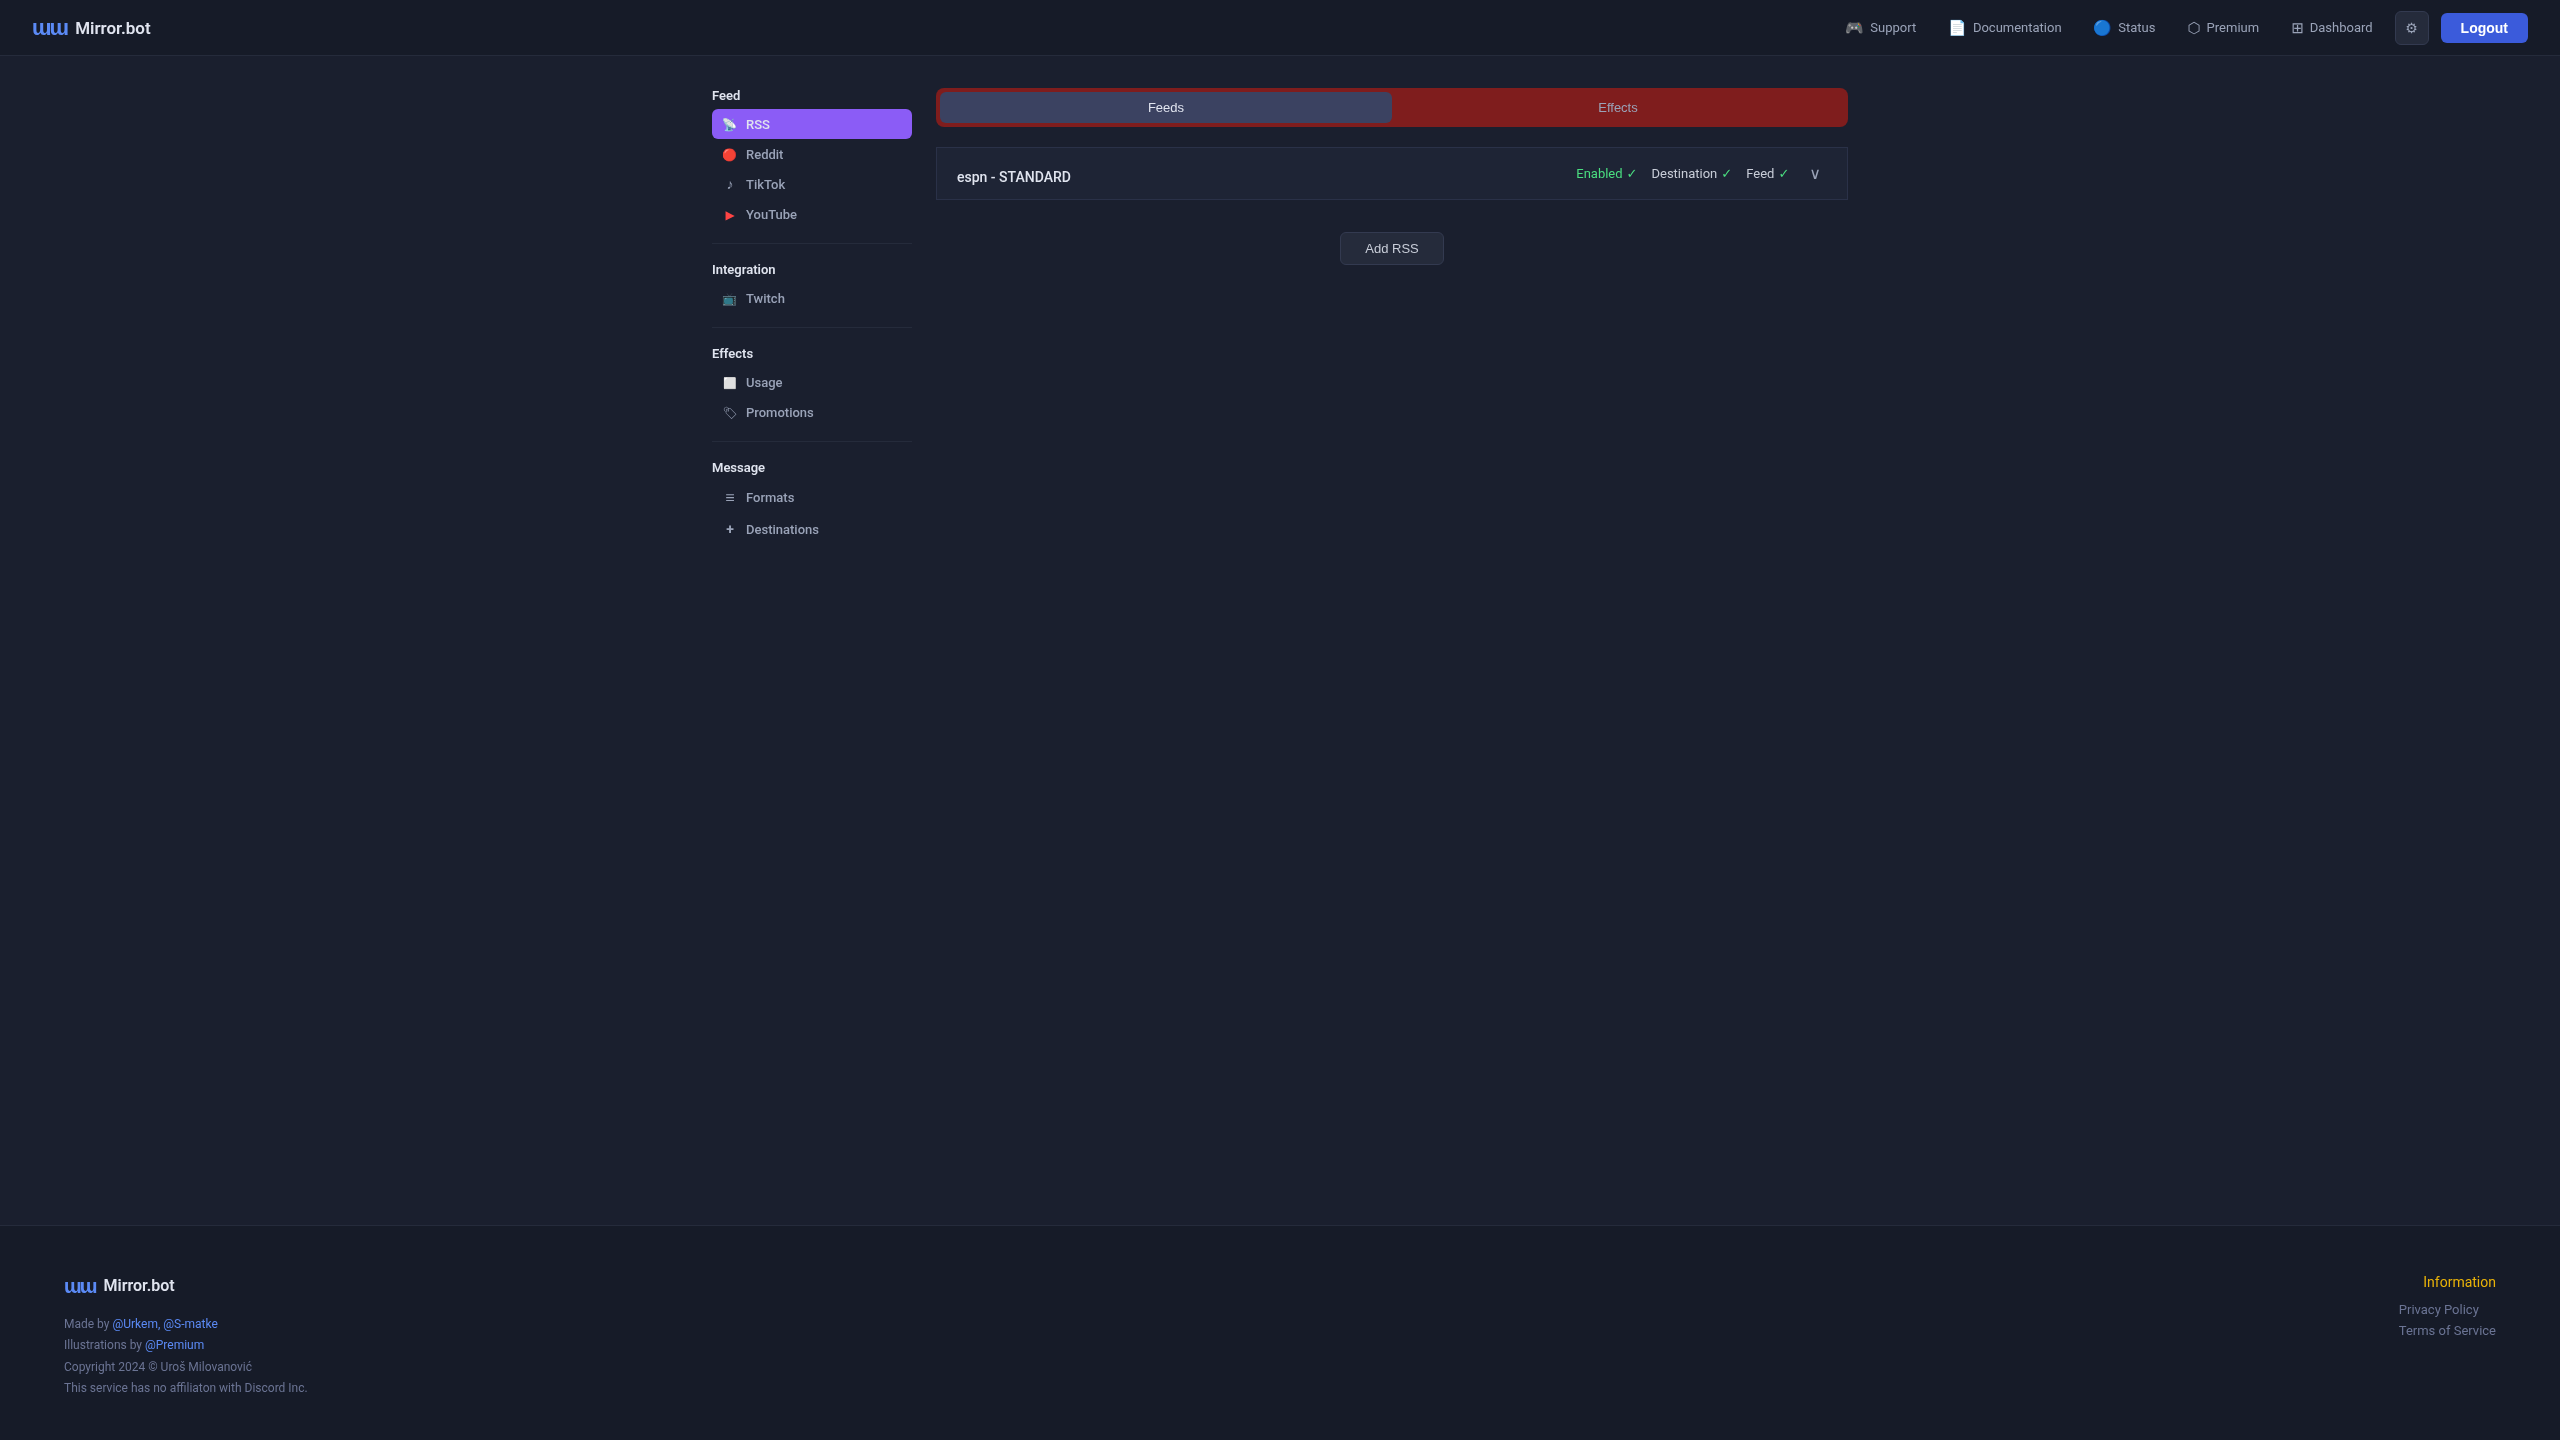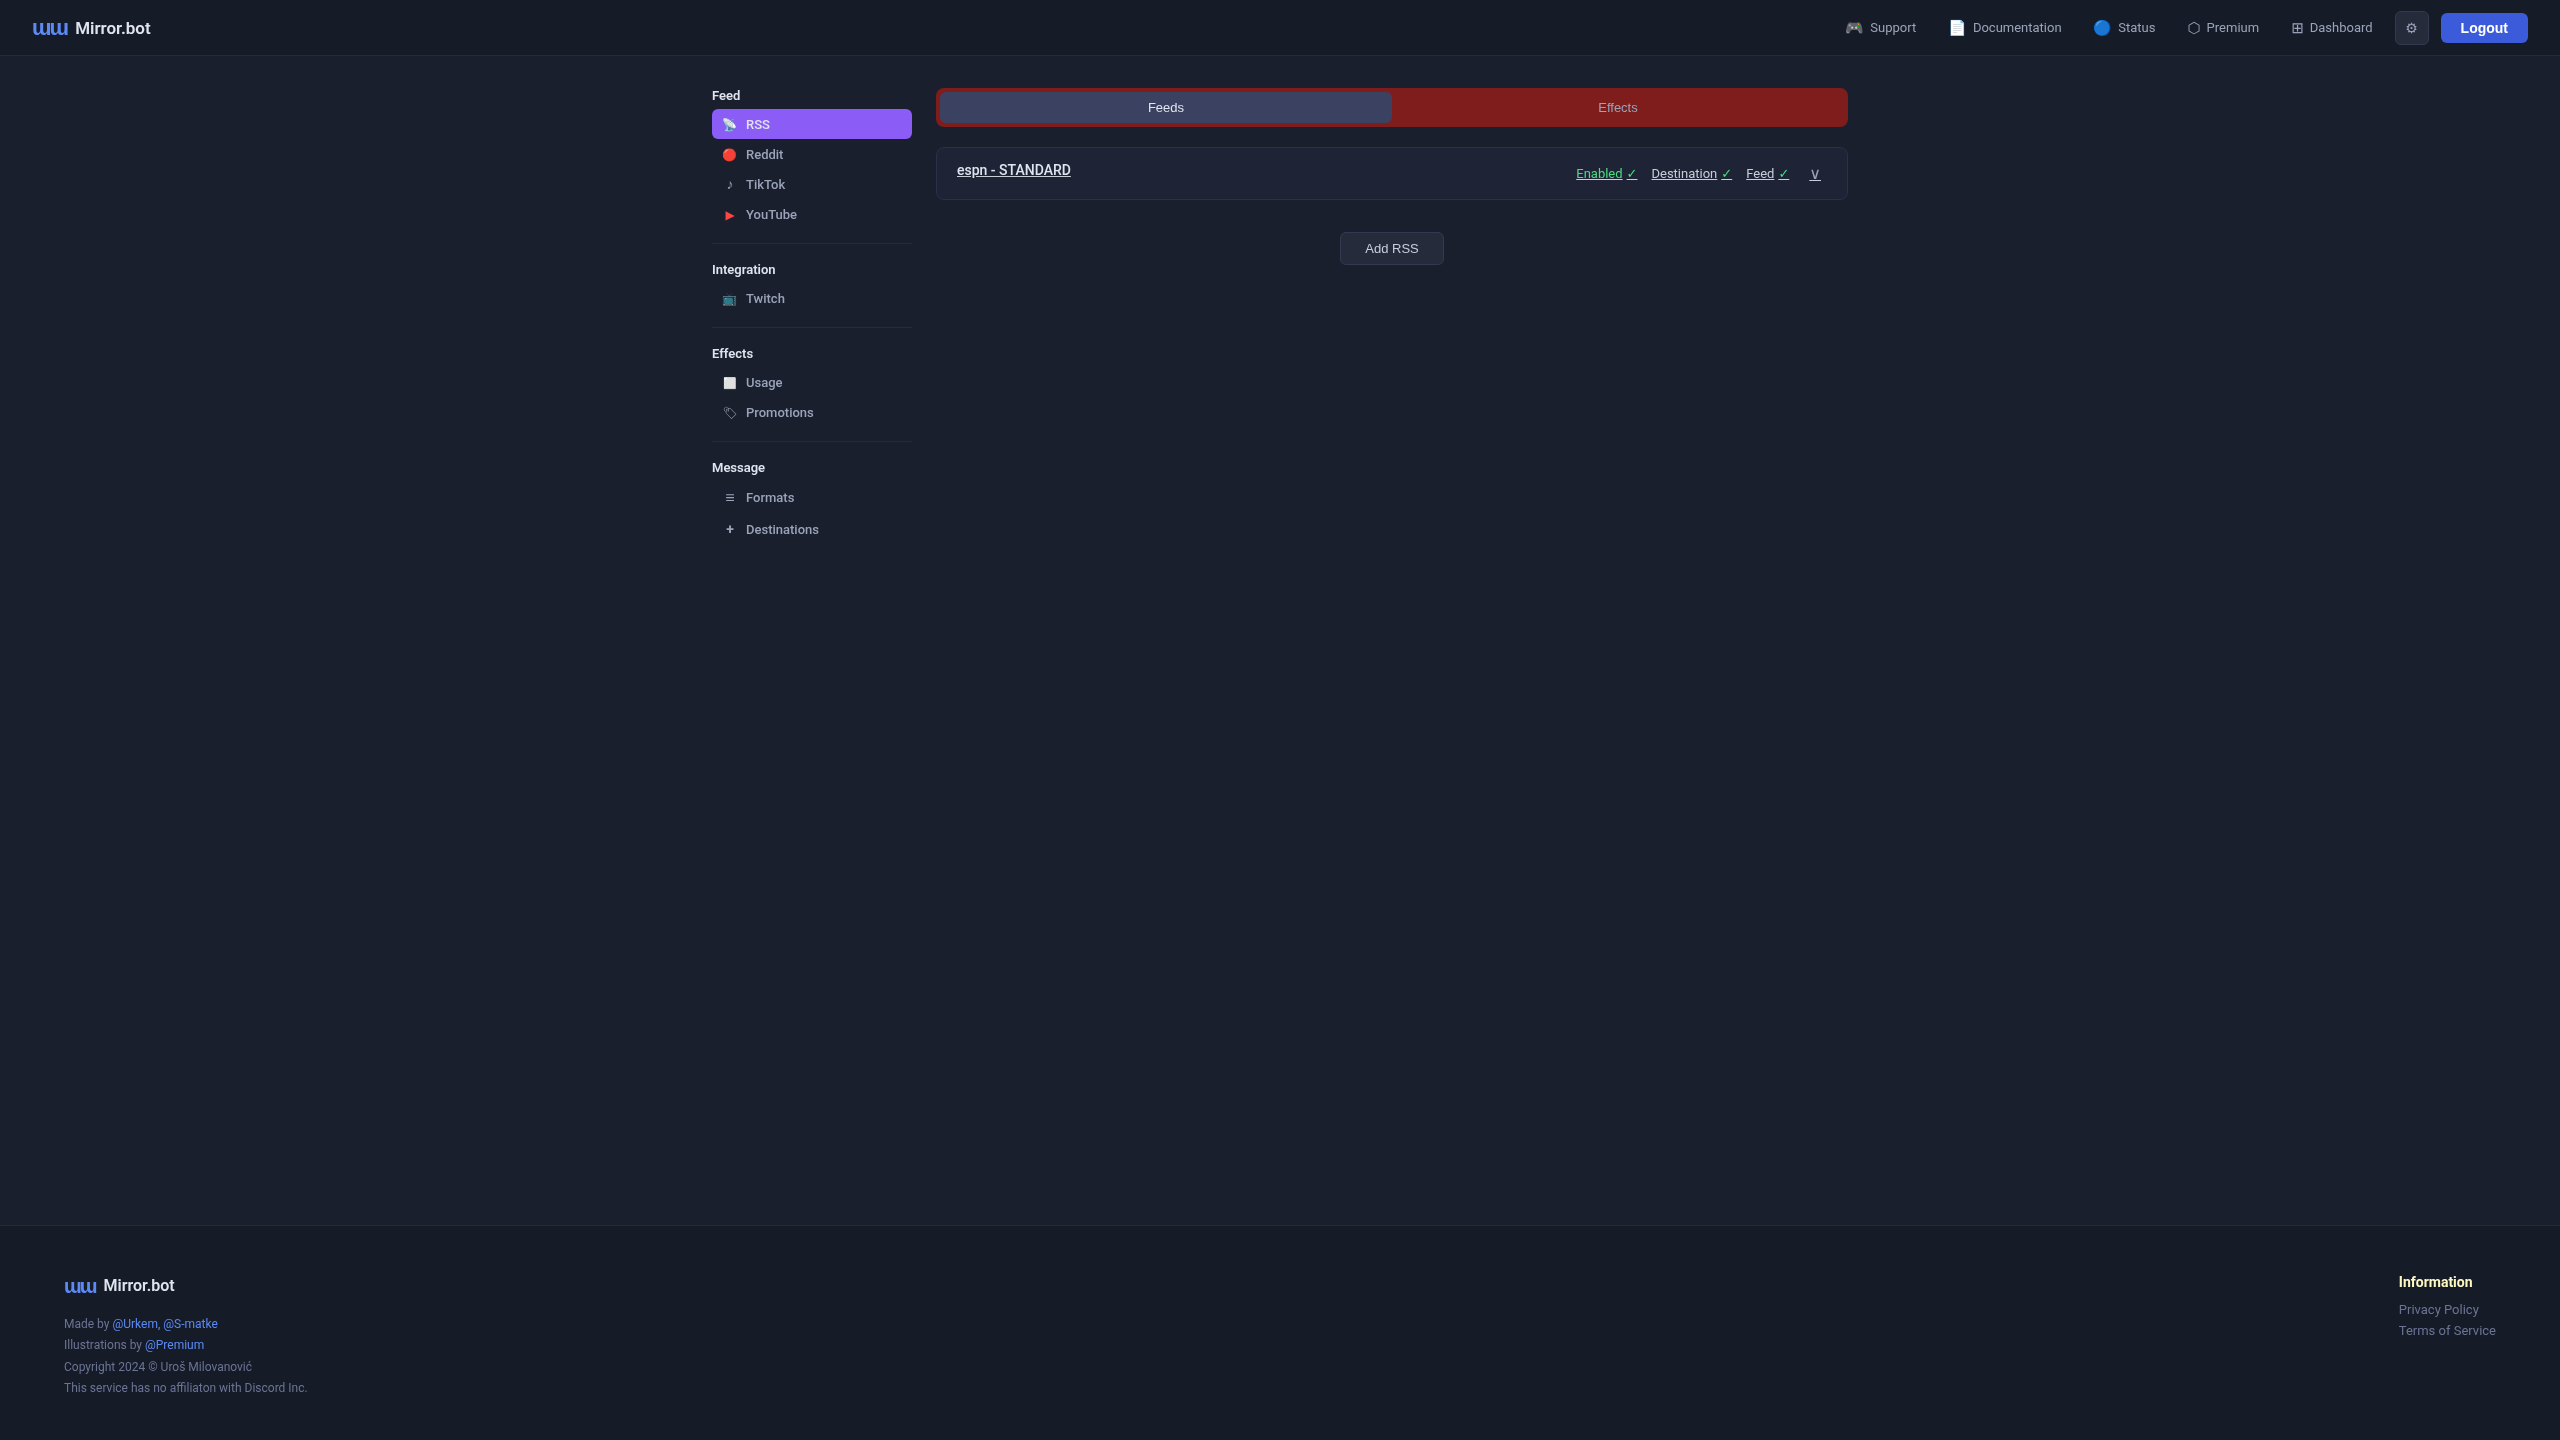--- a/index.html
+++ b/index.html
@@ -190,27 +190,26 @@
     }
     .tab-btn.active {
       background: #3b4261;
       color: #e0e4ef;
     }
 
     
     .feed-card {
       background: #1e2435;
       border: 1px solid #2a3148;
-      border-radius: 8px;
+      border-radius: 0;
       padding: 14px 20px;
       display: flex;
-      align-items: flex-start;
+      align-items: flex-end;
       justify-content: space-between;
       margin-bottom: 10px;
-      text-decoration: underline;
     }
 
     .feed-name {
       color: #e0e4ef;
       font-size: 14px;
       font-weight: 500;
     }
 
     .feed-meta {
       display: flex;
@@ -297,24 +296,25 @@
     }
 
     .footer-meta a {
       color: #5b8af5;
       text-decoration: none;
     }
 
     .footer-right {}
 
     .footer-section-title {
-      color: #fef9c3;
+      color: #eab308;
       font-size: 14px;
-      font-weight: 700;
+      font-weight: 400;
       margin-bottom: 12px;
+      text-align: right;
     }
 
     .footer-link {
       display: block;
       color: #6b7494;
       font-size: 13px;
       text-decoration: none;
       margin-bottom: 6px;
     }
 

